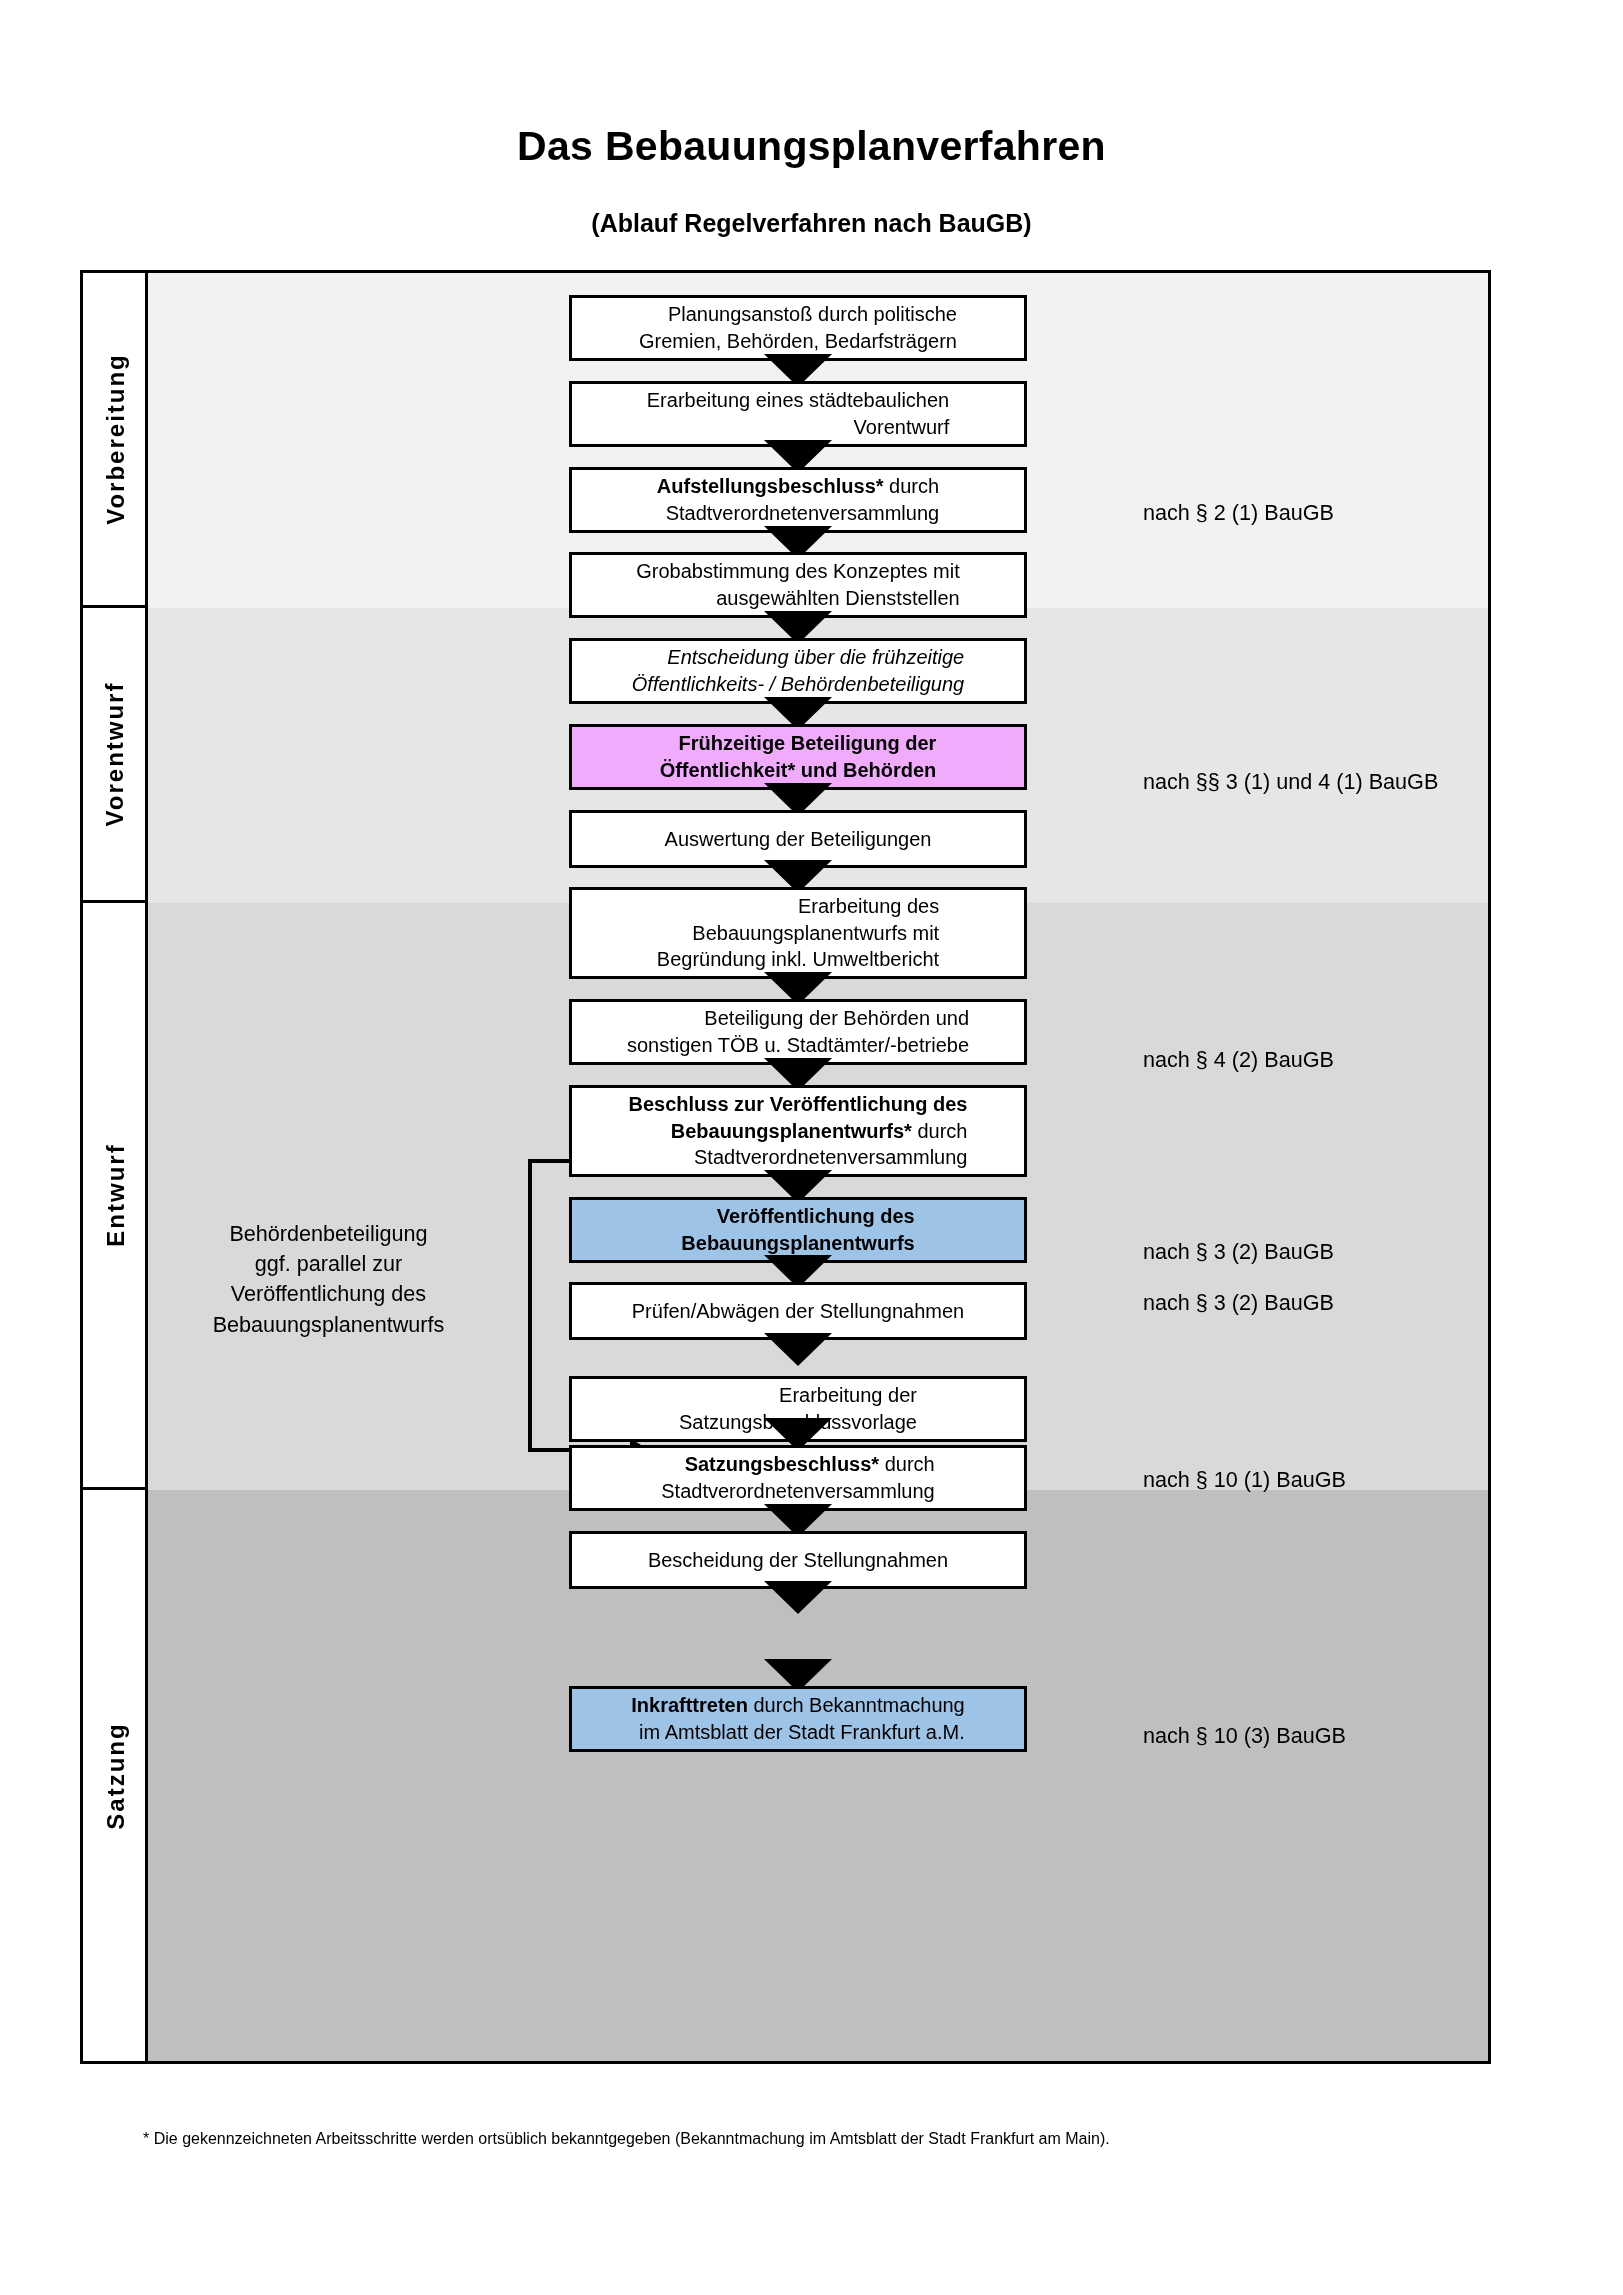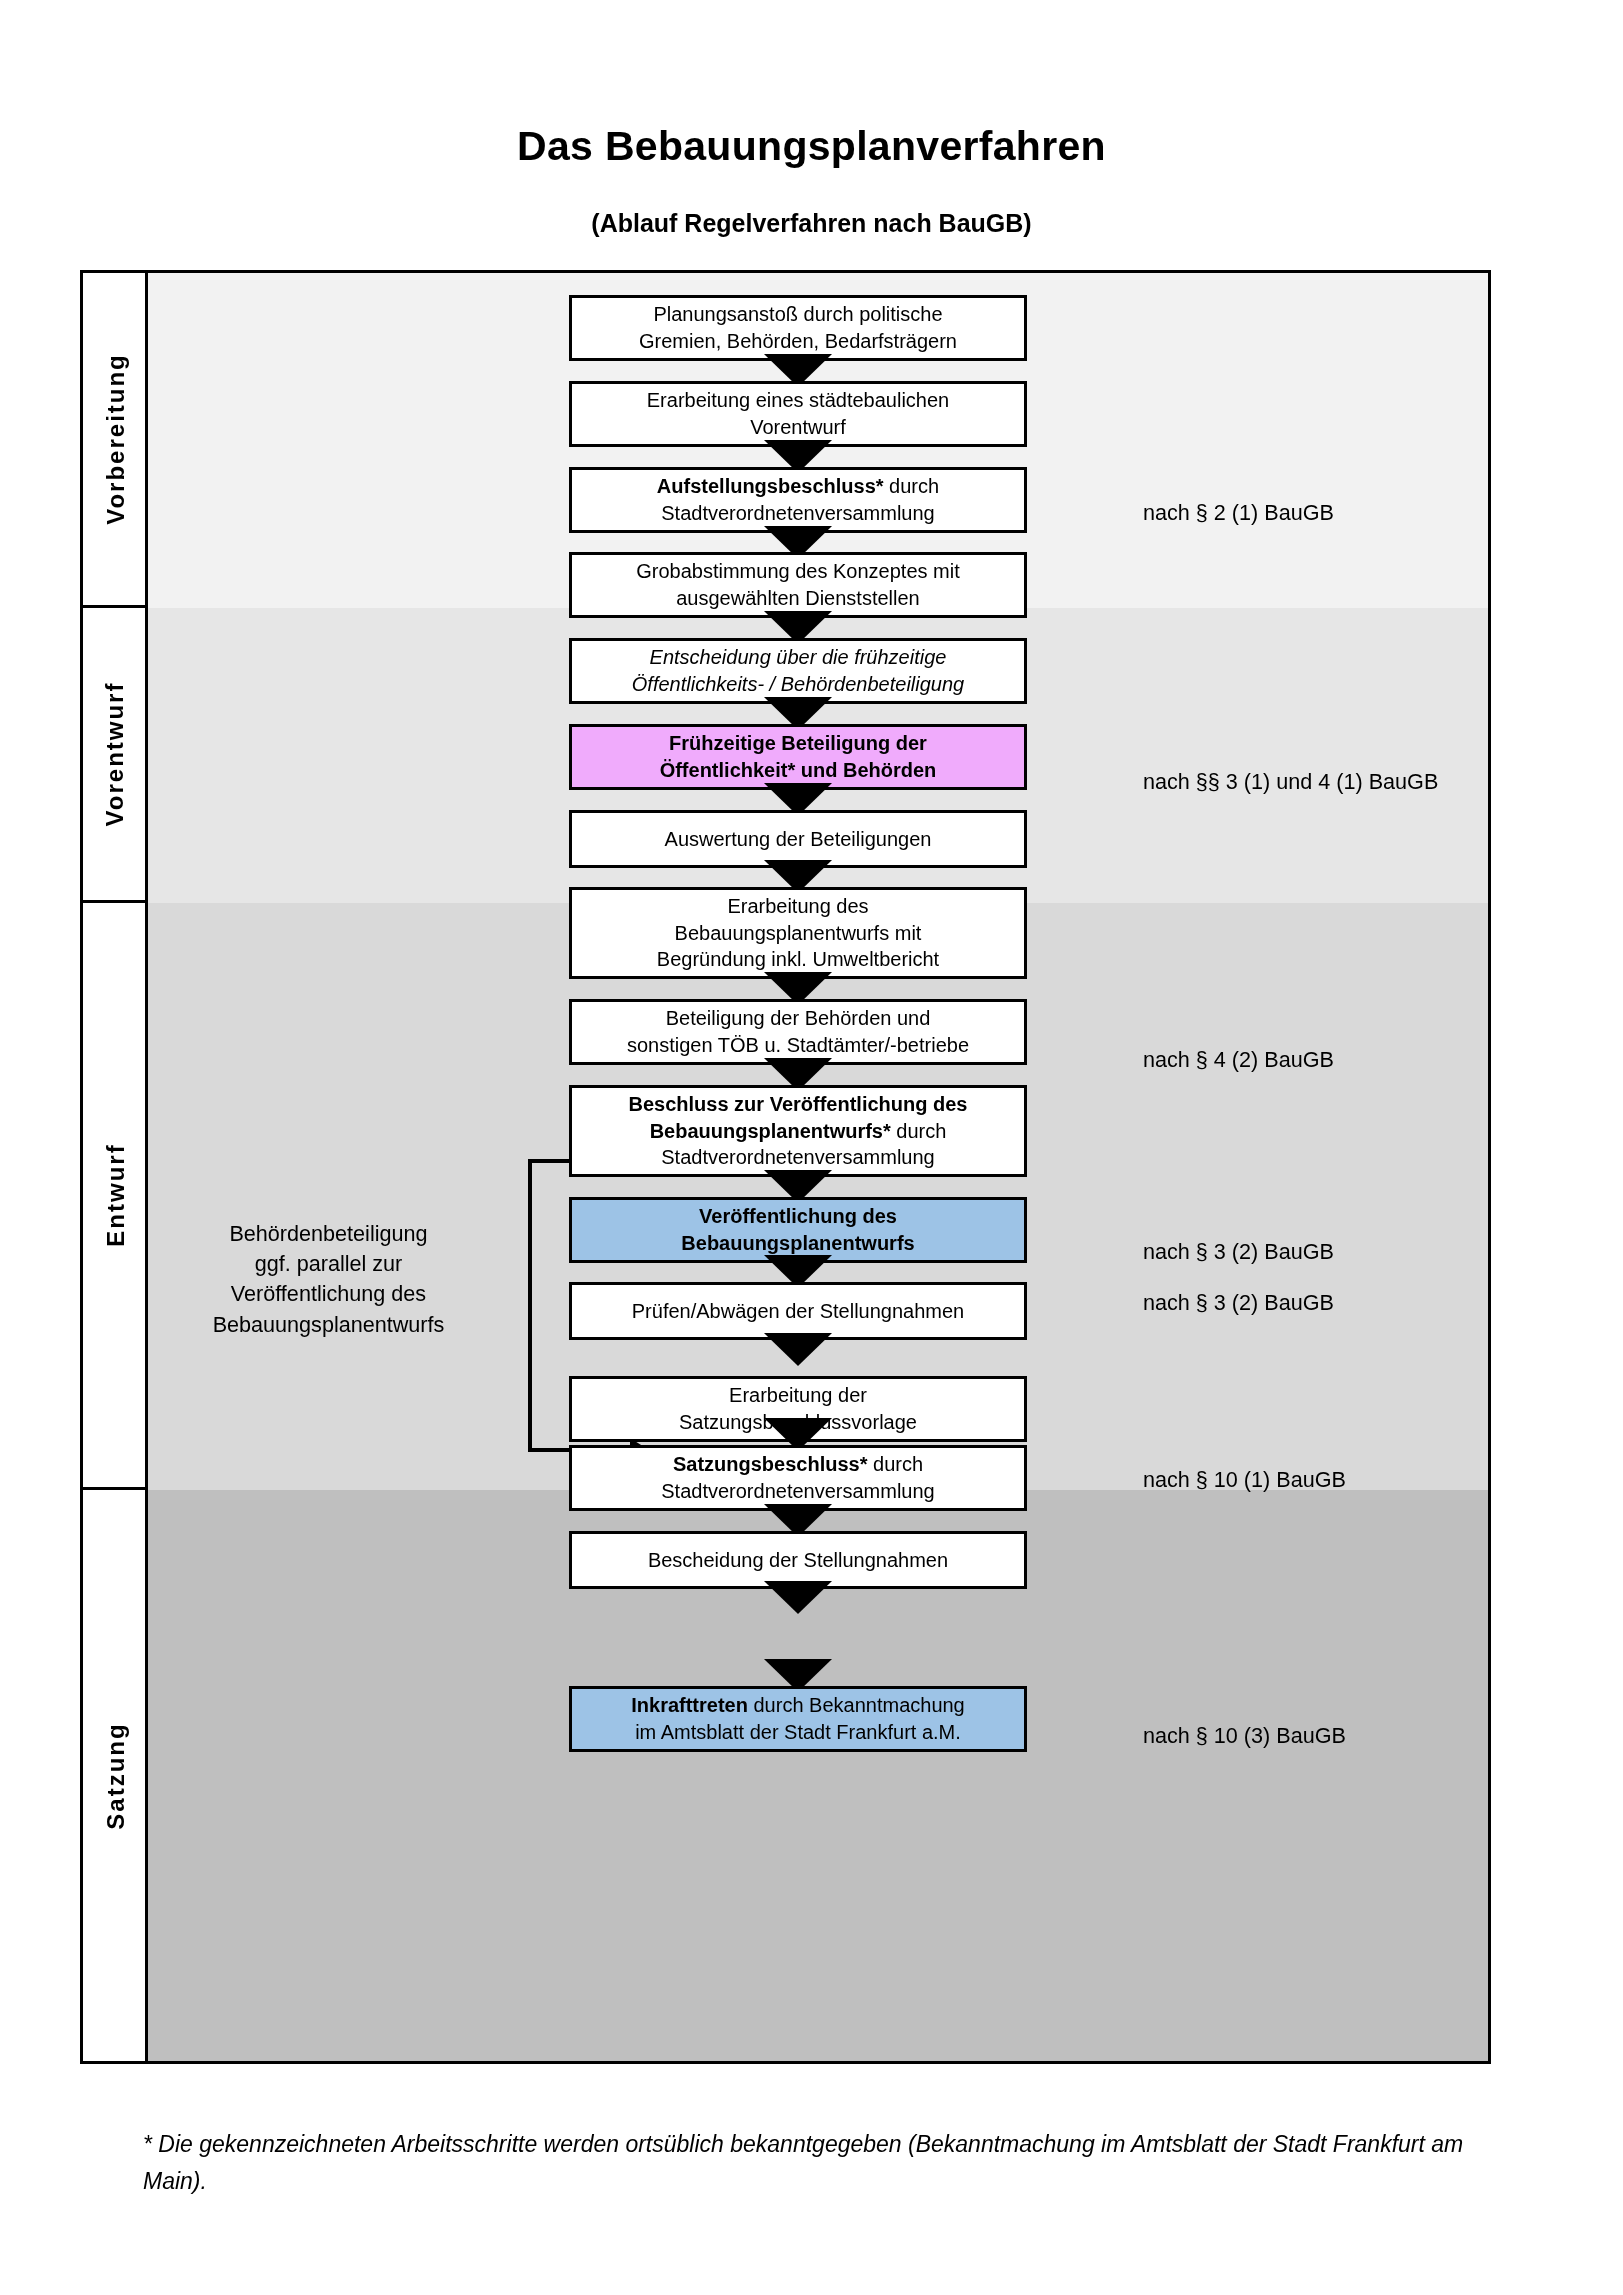--- a/index.html
+++ b/index.html
@@ -43,21 +43,21 @@
   }
 
   
   .band{position:absolute;left:65px;right:0;}
 
   
   .node{
     position:absolute;box-sizing:border-box;
     border:3.3px solid #000;background:#ffffff;
     display:flex;align-items:center;justify-content:center;
-    text-align:center;font-size:20px;line-height:1.33;
+    text-align:right;font-size:20px;line-height:1.33;
     padding:2.6px 7.9px;
   }
   .node.blue{background:#9dc3e6;}
   .node.bold{font-weight:bold;}
   .node .b{font-weight:bold;}
   .node .n{font-weight:normal;}
 
   
   .arrow{
     position:absolute;width:0;height:0;
@@ -83,21 +83,21 @@
   #bracket .head{
     position:absolute;width:0;height:0;
     border-top:12.4px solid transparent;
     border-bottom:12.4px solid transparent;
     border-left:19.6px solid #000;
   }
 
   
   #footnote{
     position:absolute;left:143px;top:2126px;width:1348px;
-    font-size:23px;line-height:1.62;font-style:italic;
+    font-size:16px;line-height:1.62;
   }
 </style>
 </head>
 <body>
 
 <div id="title">Das Bebauungsplanverfahren</div>
 <div id="subtitle">(Ablauf Regelverfahren nach BauGB)</div>
 
 <div id="frame">
 

